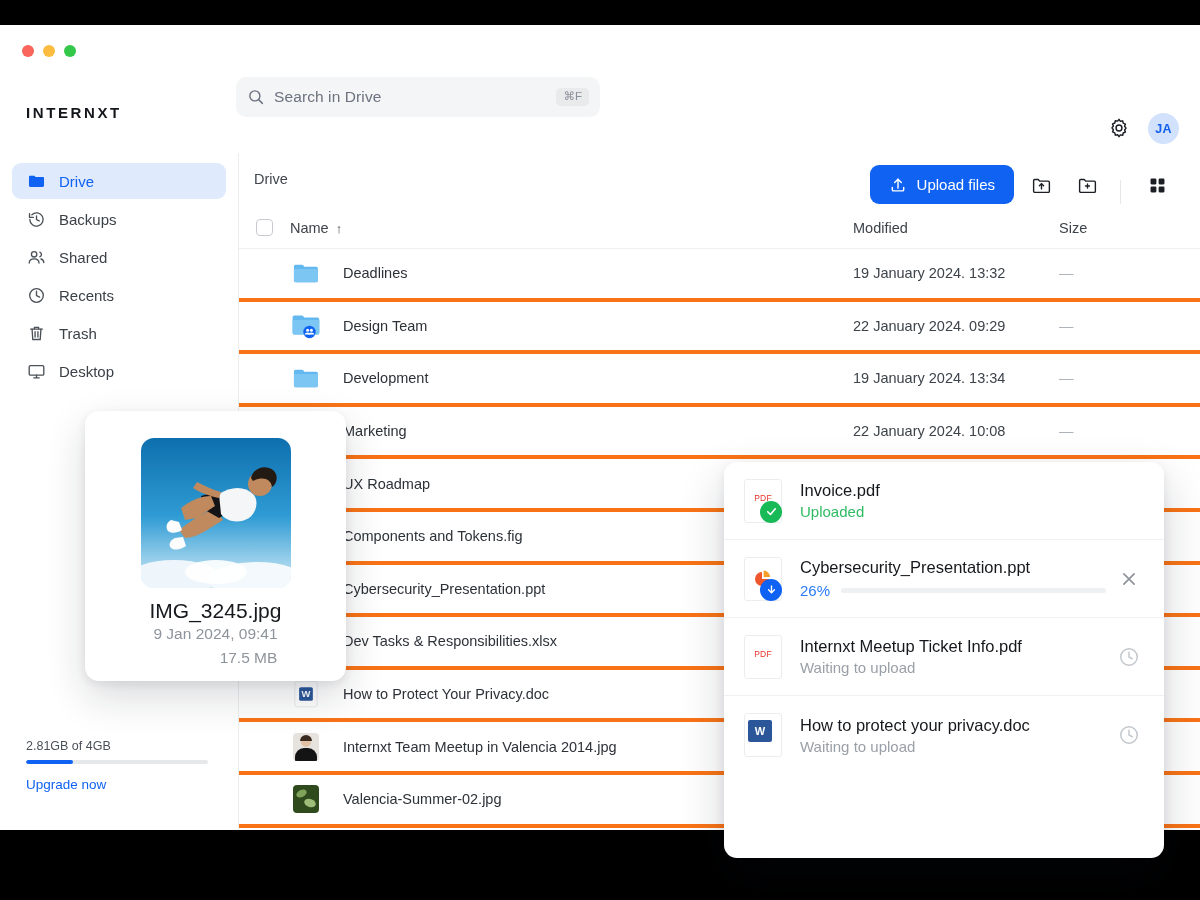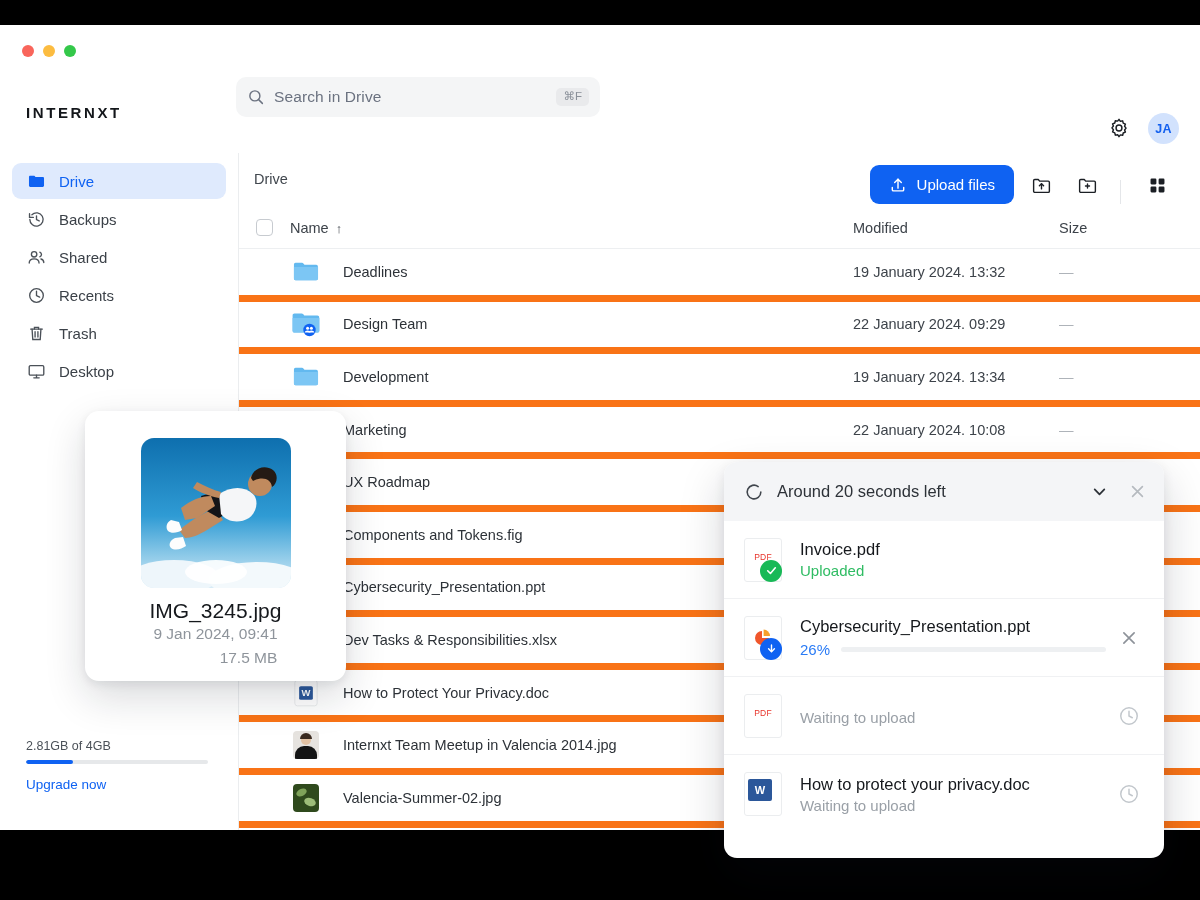--- a/index.html
+++ b/index.html
@@ -99,21 +99,21 @@
     border: 1.6px solid #c7cbd0; border-radius: 4px; background: #fff;
   }
   .th { position: absolute; top: 11px; font-size: 14.5px; color: #3d434a; }
   .th.name { left: 51px; }
   .th .arrow { margin-left: 7px; font-size: 13px; color: #3d434a; }
   .th.modified { left: 614px; }
   .th.size { left: 820px; }
 
   .rows { position: relative; }
   .row {
-    position: relative; height: 52.6px; border-bottom: 7px solid #f97316;
+    position: relative; height: 52.6px; border-bottom: 4px solid #f97316;
     display: flex; align-items: center;
   }
   .row .fileicon {
     position: absolute; left: 52px; width: 30px; height: 30px;
     display: flex; align-items: center; justify-content: center;
   }
   .row .fname { position: absolute; left: 104px; font-size: 14.5px; color: #2d3238; white-space: nowrap; }
   .row .fmod { position: absolute; left: 614px; font-size: 14.5px; color: #3d434a; }
   .row .fsize { position: absolute; left: 820px; font-size: 14.5px; color: #aeb3b9; }
 
@@ -503,38 +503,20 @@
         <path d="M30 82 C26 84 24 89 27 93 C30 96 37 95 41 92 L38 84 Z" fill="#fdfdfd"></path>
         <path d="M34 100 C29 102 27 107 30 110 C34 113 41 111 45 108 L42 99 Z" fill="#fdfdfd"></path>
       </svg>
     </div>
     <div class="pname">IMG_3245.jpg</div>
     <div class="pdate">9 Jan 2024, 09:41</div>
     <div class="psize">17.5 MB</div>
   </div>
 
   <div class="uploadpanel">
-    <div class="up-head">
-      <svg class="spinner" viewBox="0 0 24 24" fill="none" stroke="#41474e" stroke-width="1.9" stroke-linecap="round">
-        <path d="M20.2 12a8.2 8.2 0 1 1-3.2-6.5"></path>
-      </svg>
-      <div class="up-title">Around 20 seconds left</div>
-      <div class="up-head-actions">
-        <div class="hicon">
-          <svg width="21" height="21" viewBox="0 0 24 24" fill="none" stroke="#2d3238" stroke-width="2" stroke-linecap="round" stroke-linejoin="round">
-            <polyline points="6.5,9.5 12,15.2 17.5,9.5"></polyline>
-          </svg>
-        </div>
-        <div class="hicon">
-          <svg width="21" height="21" viewBox="0 0 24 24" fill="none" stroke="#b5babf" stroke-width="1.9" stroke-linecap="round">
-            <path d="M6.4 6.4l11.2 11.2M17.6 6.4L6.4 17.6"></path>
-          </svg>
-        </div>
-      </div>
-    </div>
     <div id="uploads">
         <div class="up-row">
           <span class="up-icon">
             <span class="doc-sheet"></span>
             <span class="pdf-text">PDF</span>
             <span class="badge ok">
               <svg width="13" height="13" viewBox="0 0 24 24" fill="none" stroke="#fff" stroke-width="3" stroke-linecap="round" stroke-linejoin="round">
                 <polyline points="5,12.5 10,17.5 19,7"></polyline>
               </svg>
             </span>
@@ -571,20 +553,21 @@
               <path d="M6.4 6.4l11.2 11.2M17.6 6.4L6.4 17.6"></path>
             </svg>
           </span>
         </div>
         <div class="up-row">
           <span class="up-icon">
             <span class="doc-sheet"></span>
             <span class="pdf-text">PDF</span>
           </span>
           <span class="up-text">
+            <div class="up-name">Internxt Meetup Ticket Info.pdf</div>
             <div class="up-sub wait">Waiting to upload</div>
           </span>
           <span class="up-right">
             <svg width="22" height="22" viewBox="0 0 24 24" fill="none" stroke="#c2c7cc" stroke-width="1.6" stroke-linecap="round">
               <circle cx="12" cy="12" r="9"></circle>
               <polyline points="12,6.8 12,12 15.6,13.9"></polyline>
             </svg>
           </span>
         </div>
         <div class="up-row">

